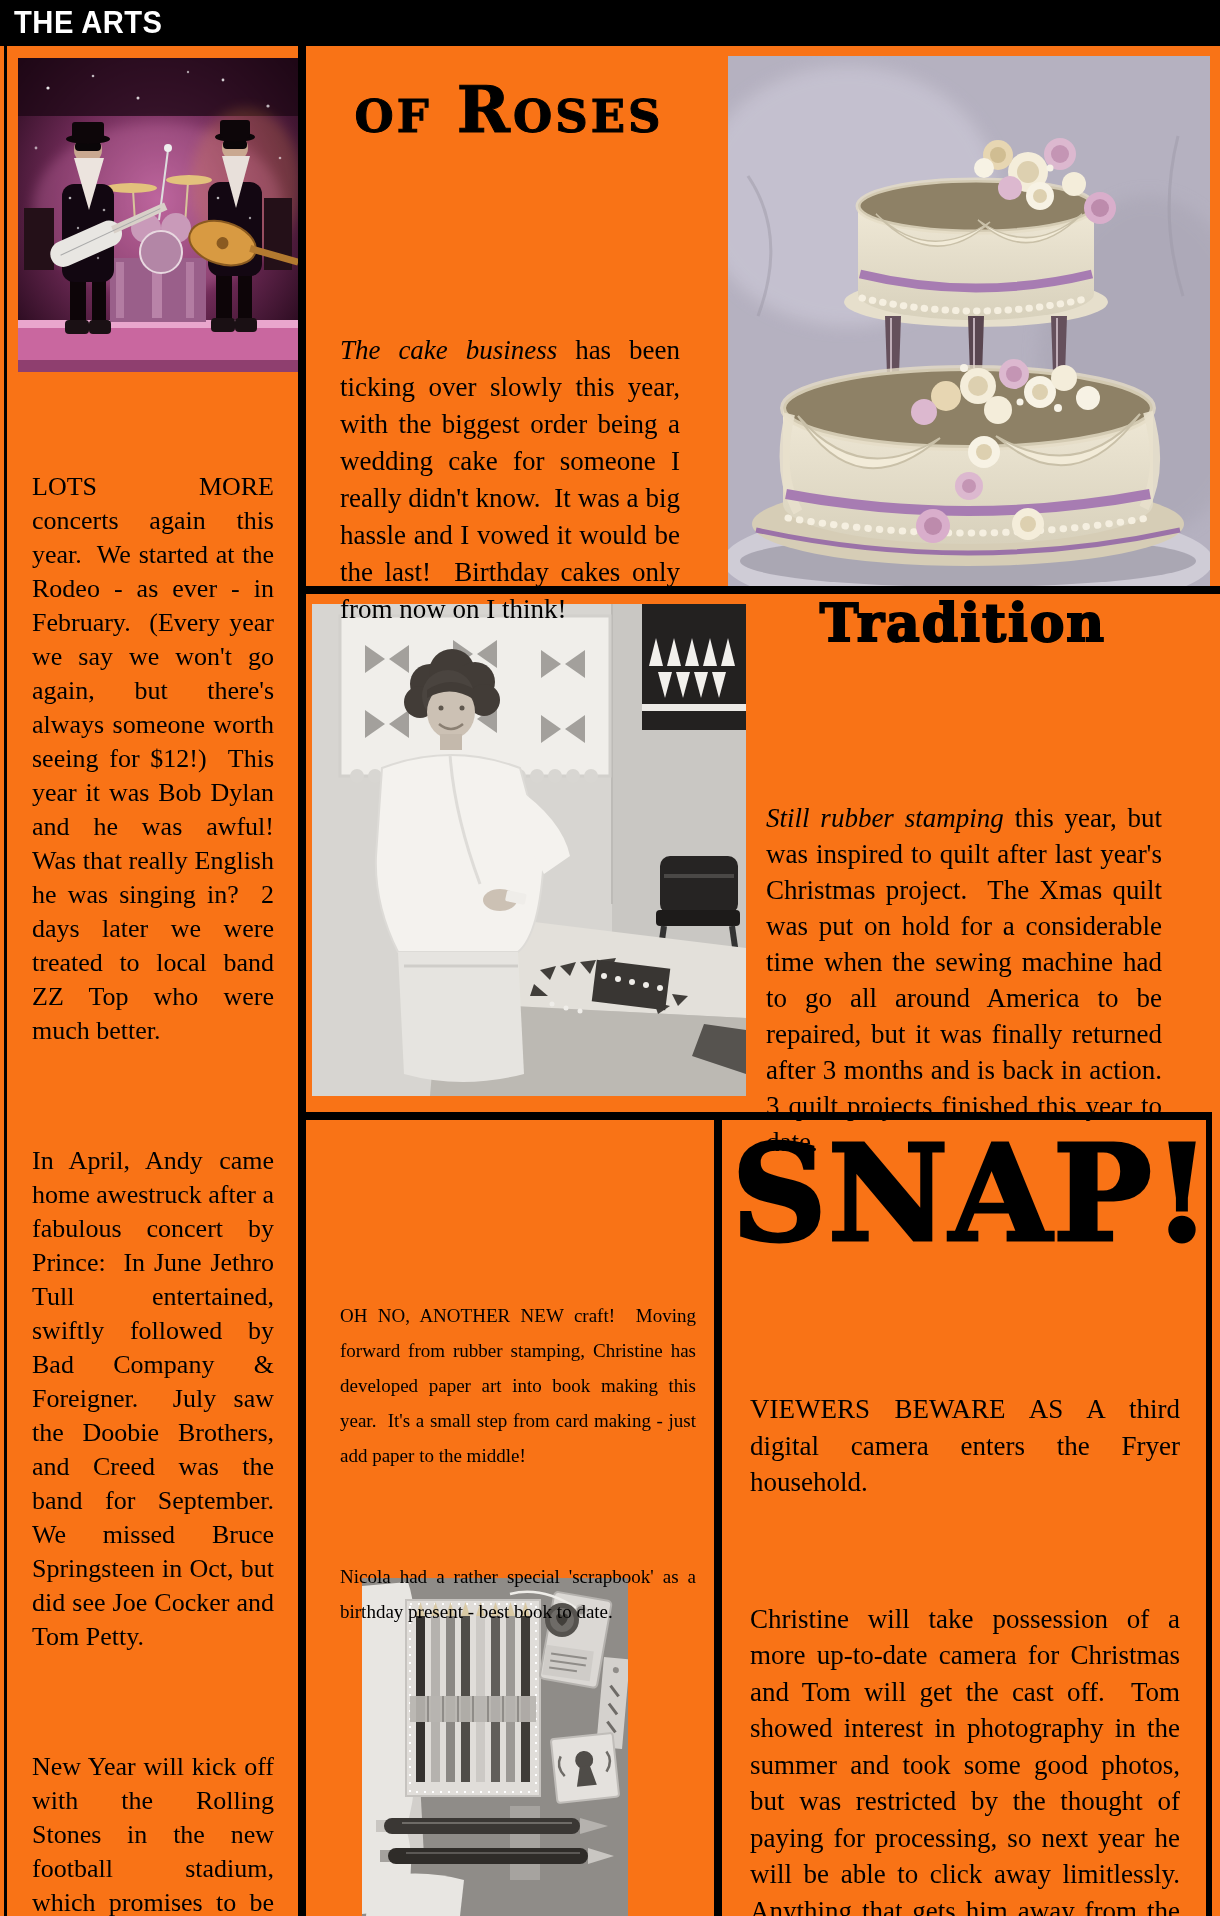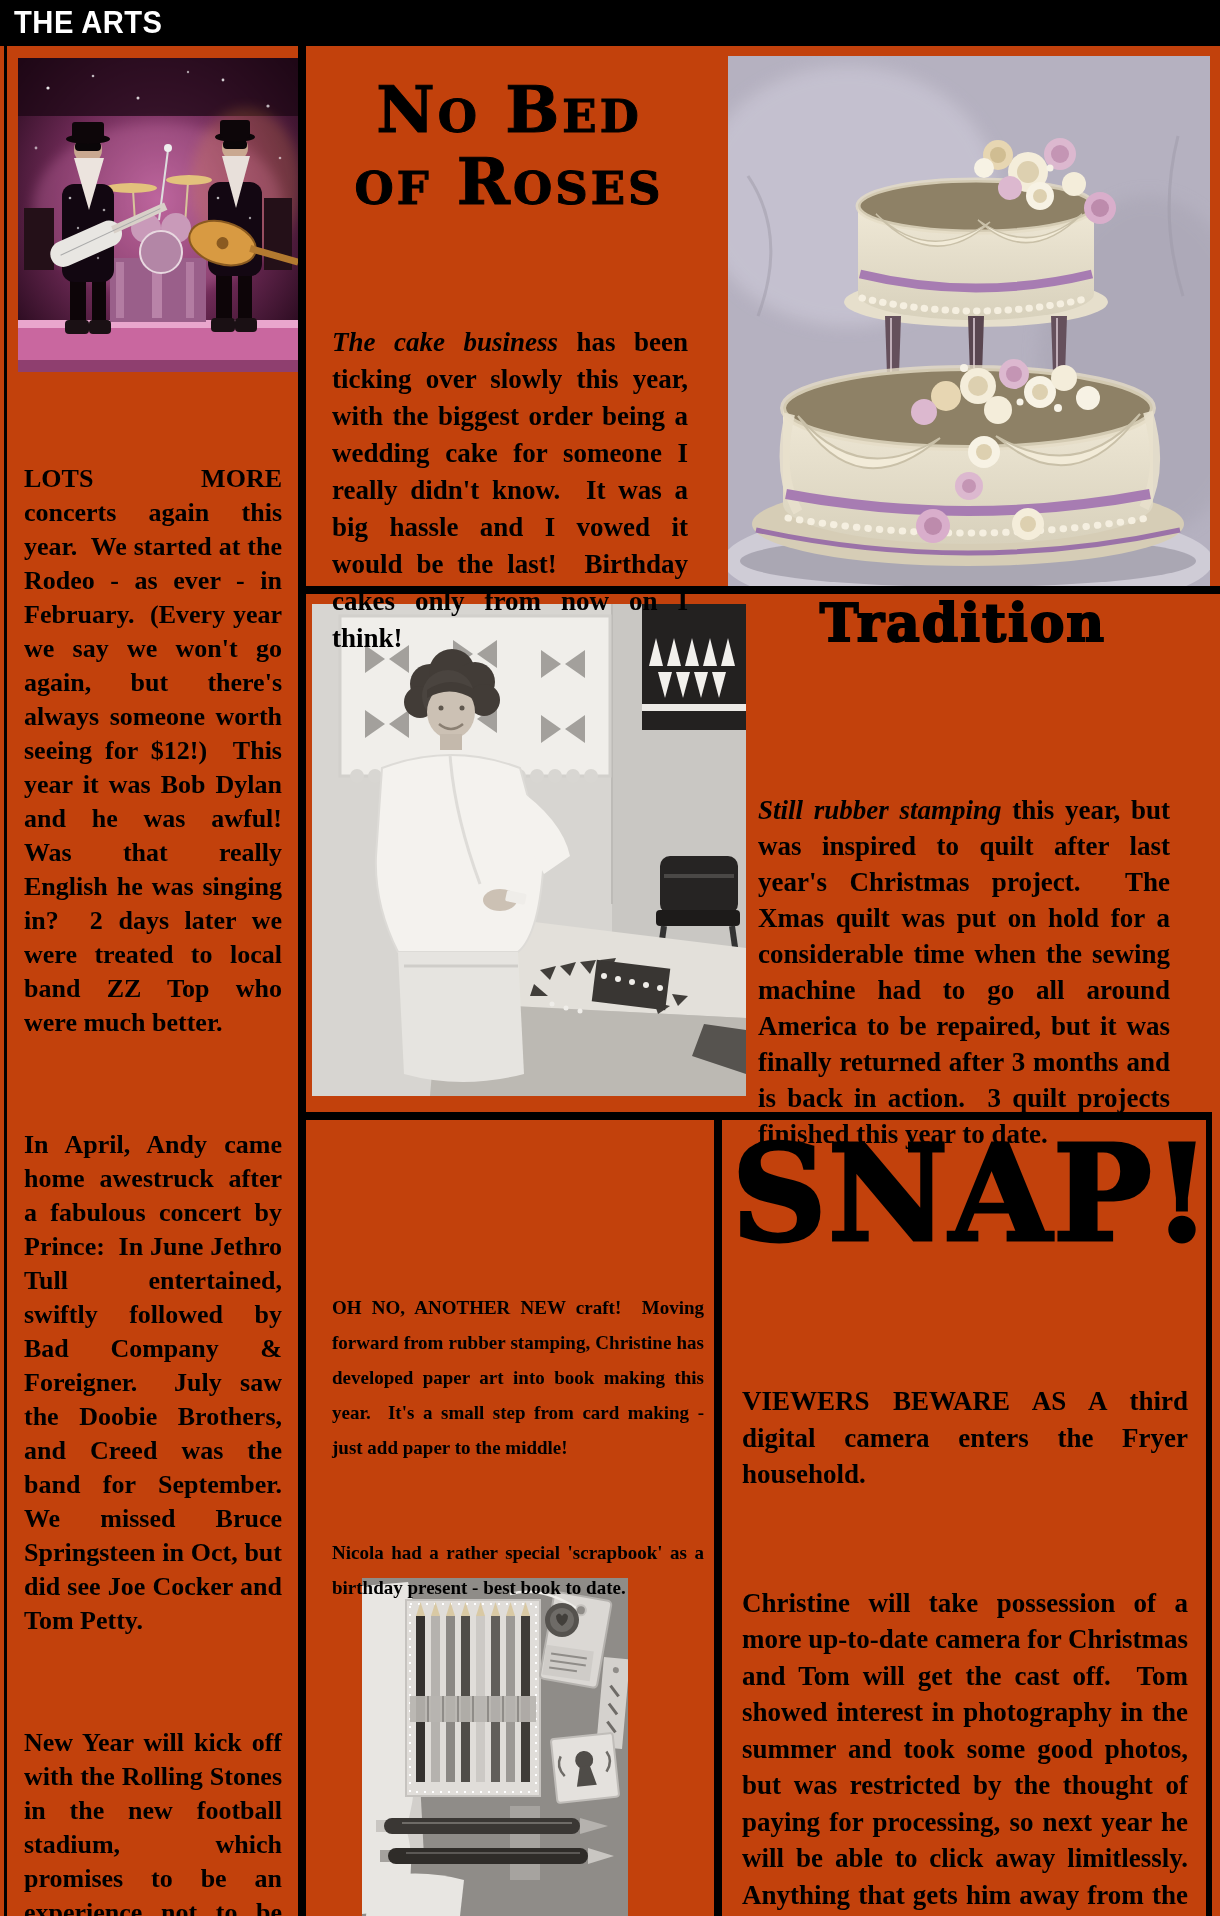--- a/index.html
+++ b/index.html
@@ -1,16 +1,16 @@
 <!DOCTYPE html>
 <html><head>
 <meta charset="utf-8">
 <style>
   html,body{margin:0;padding:0;background:#666;}
-  .page{position:relative;width:1220px;height:1916px;background:#c2410c;overflow:hidden;
+  .page{position:relative;width:1220px;height:1916px;background:#f97316;overflow:hidden;
         font-family:"Liberation Serif",serif;color:#000;margin:0 auto;}
   
   .masthead{position:absolute;left:0;top:0;width:1220px;height:46px;background:#000;}
   .masthead span{display:inline-block;color:#fff;font-family:"Liberation Sans",sans-serif;
         font-weight:bold;font-size:31px;line-height:46px;padding-left:15px;
         transform:scaleX(.94);transform-origin:left center;letter-spacing:.5px;}
   
   .rule{position:absolute;background:#000;}
   .border-left{left:4px;top:46px;width:3px;height:1870px;}
   .v1{left:298px;top:46px;width:8px;height:1870px;}
@@ -19,21 +19,21 @@
   .h2{left:302px;top:1112px;width:910px;height:8px;}
   .border-right{left:1206px;top:1112px;width:6px;height:804px;}
   
   .photo{position:absolute;display:block;}
   .ph-concert{left:18px;top:58px;}
   .ph-cake{left:728px;top:56px;}
   .ph-quilt{left:312px;top:604px;}
   .ph-craft{left:362px;top:1578px;}
   
   .txt{position:absolute;text-align:justify;white-space:pre-wrap;}
-  .txt p{margin:0;font-weight:bold;}
+  .txt p{margin:8px;}
   .concerts-text{left:24px;top:394px;width:258px;font-size:26px;line-height:34px;}
   .concerts-text p{margin-bottom:20px;}
   .nobed-title{position:absolute;left:306px;top:74px;width:406px;text-align:center;
         font-family:"DejaVu Serif",serif;font-weight:bold;font-variant:small-caps;
         font-size:64px;line-height:72px;letter-spacing:3px;-webkit-text-stroke:1px #000;}
   .nobed-body{left:332px;top:250px;width:356px;font-size:27px;line-height:37px;}
   .american-title{position:absolute;left:736px;top:594px;width:454px;text-align:center;
         font-family:"DejaVu Serif",serif;font-weight:bold;font-size:52px;line-height:58px;
         letter-spacing:2px;-webkit-text-stroke:2px #000;}
   .american-body{left:758px;top:720px;width:412px;font-size:27px;line-height:36px;}
@@ -426,21 +426,20 @@
     <path d="M8,300 Q60,290 102,302 L98,338 L4,338 Z" fill="#e8e6e2"></path>
   </svg>
 
   <div class="txt concerts-text">
     <p>LOTS  MORE concerts again this year.  We started at the Rodeo - as ever - in February.  (Every year we say we won't go again, but there's always someone worth seeing for $12!)  This year it was Bob Dylan and he was awful!  Was that really English he was singing in?  2 days later we were treated to local band ZZ Top who were much better.</p>
     <p>In April, Andy came home awestruck after a fabulous concert by Prince:  In June Jethro Tull entertained, swiftly followed by Bad Company &amp; Foreigner.  July saw the Doobie Brothers, and Creed was the band for September.  We missed Bruce Springsteen in Oct, but did see Joe Cocker and Tom Petty.</p>
     <p>New Year will kick off with the Rolling Stones in the new football stadium, which promises to be an experience not to be missed.</p>
   </div>
 
   <div class="nobed-title">
-    <div>No Bed</div>
     <div>of Roses</div>
   </div>
   <div class="txt nobed-body">
     <p><em>The cake business</em><span> has been ticking over slowly this year, with the biggest order being a wedding cake for someone I really didn't know.  It was a big hassle and I vowed it would be the last!  Birthday cakes only from now on I think!</span></p>
   </div>
 
   <div class="american-title">
     <div>Tradition</div>
   </div>
   <div class="txt american-body">

